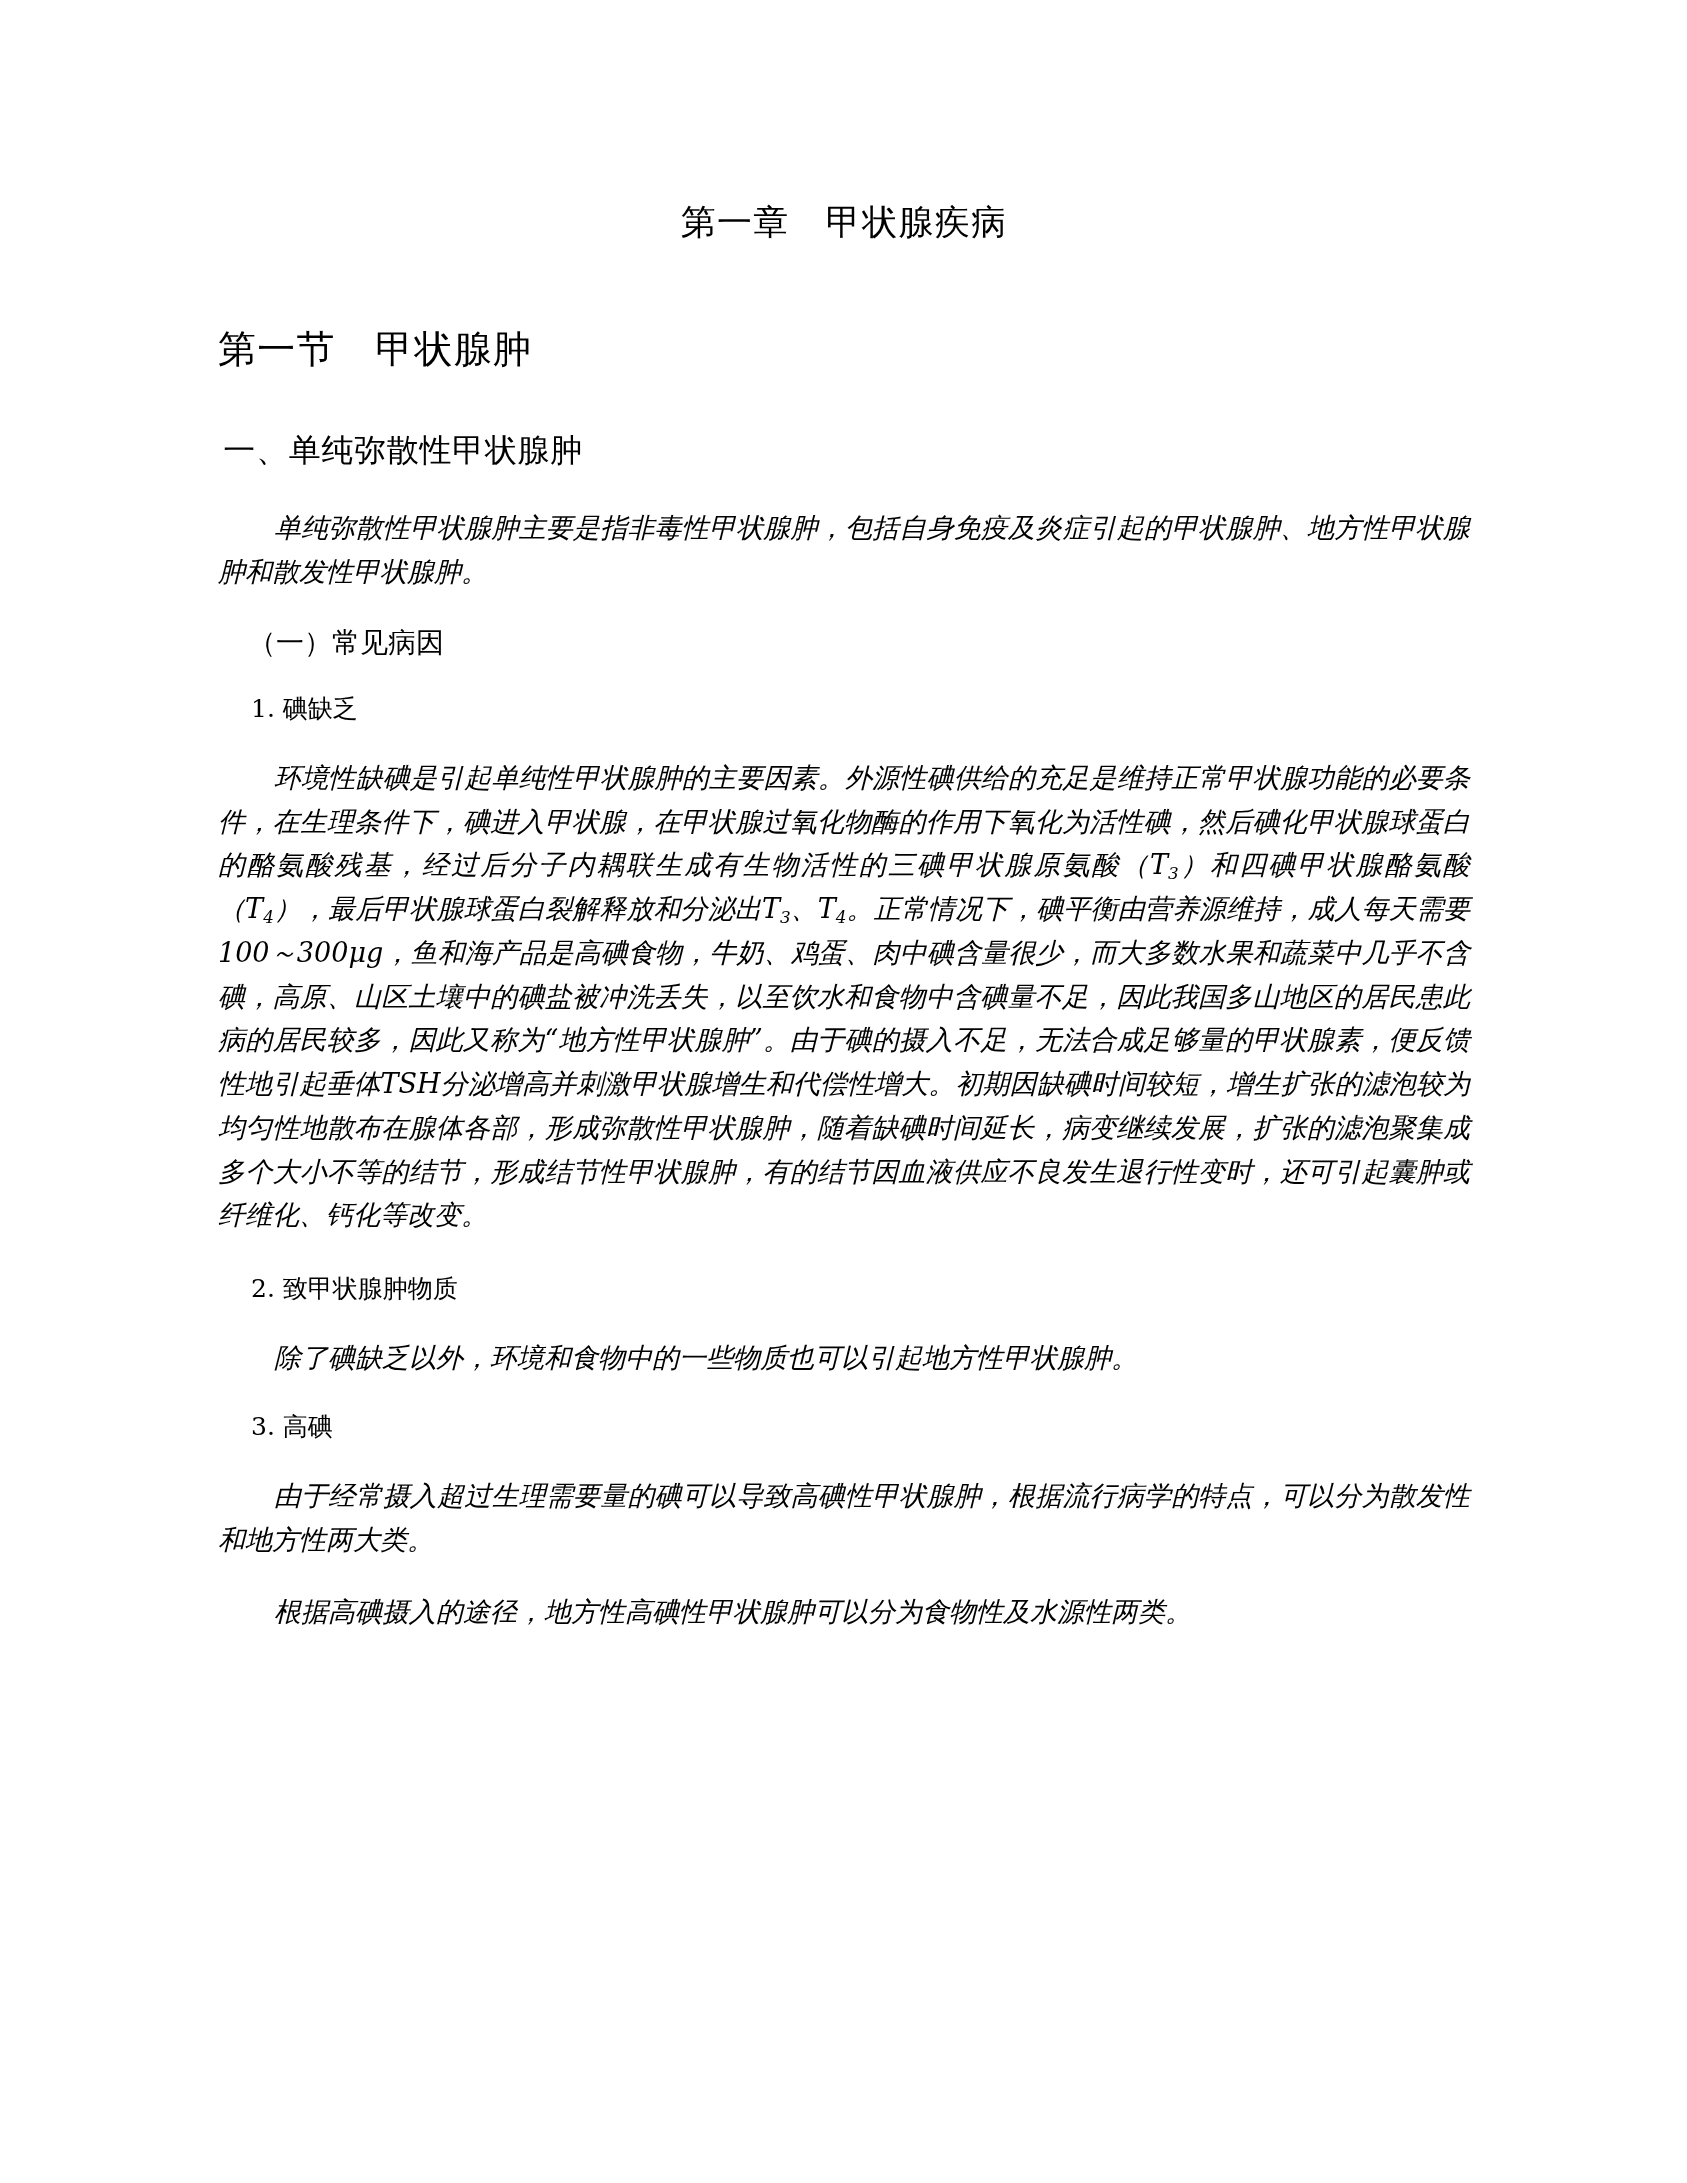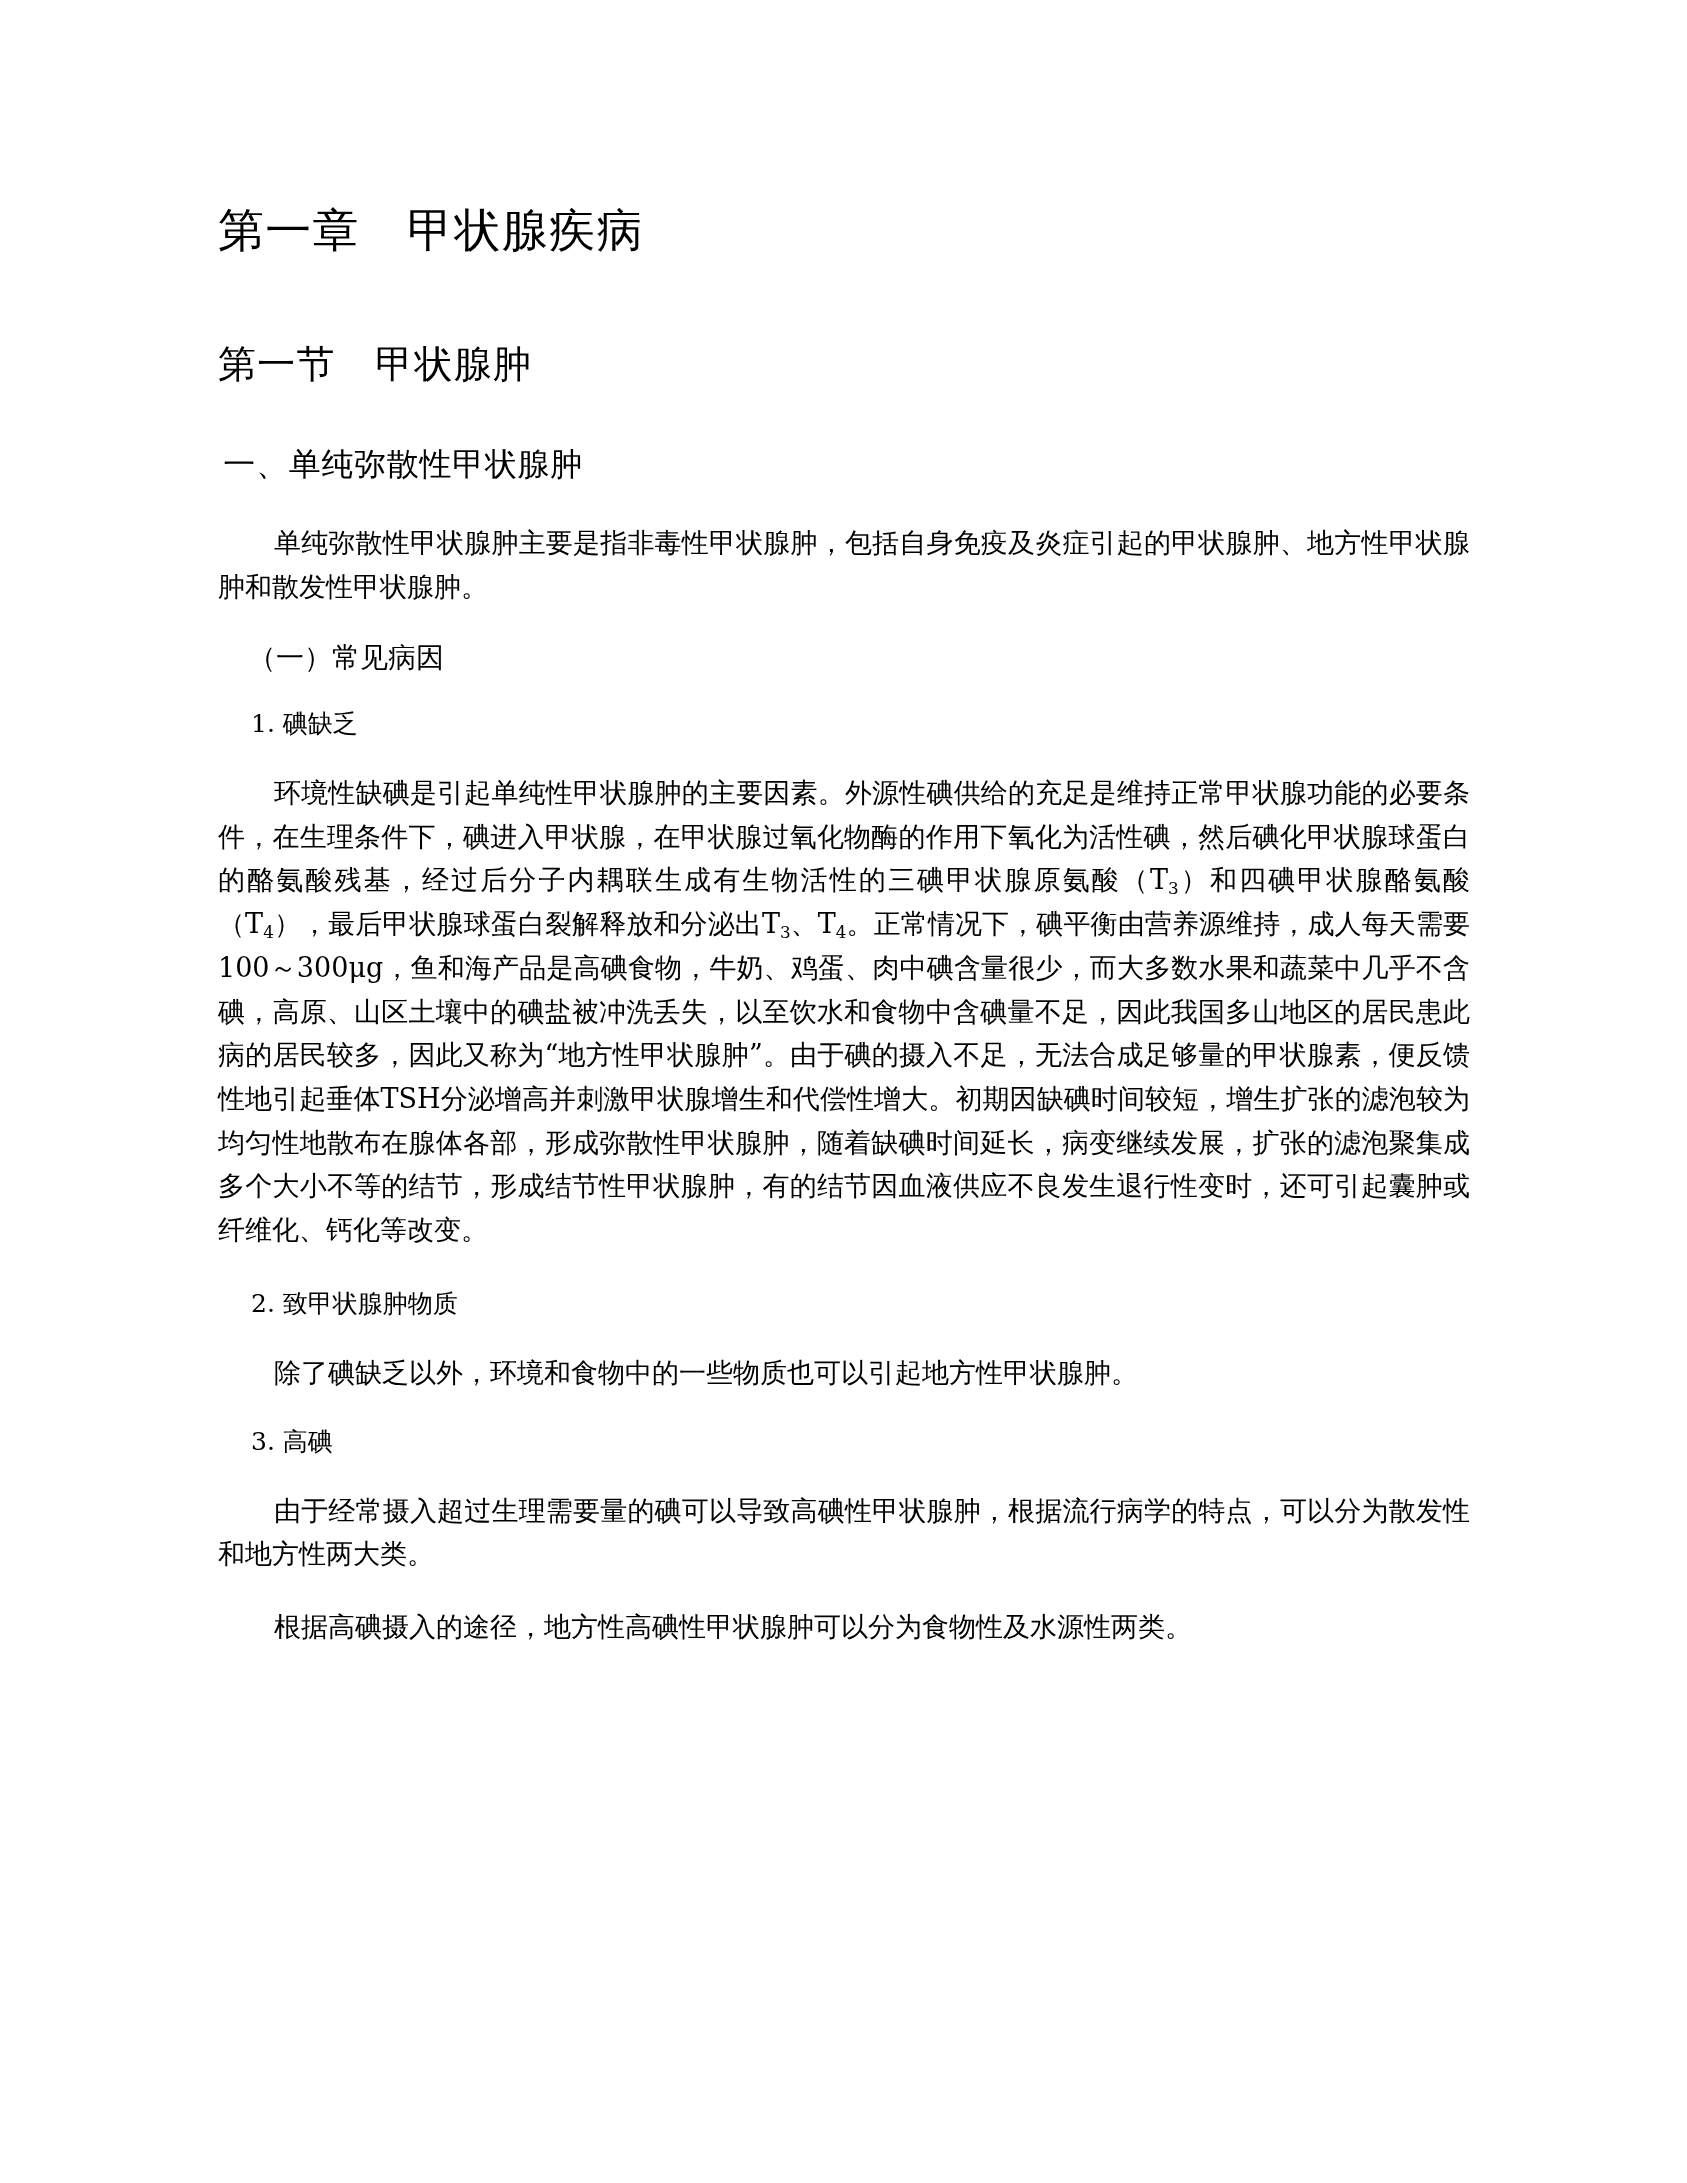--- a/index.html
+++ b/index.html
@@ -16,22 +16,22 @@
     width: 1688px;
     height: 2183px;
     background: #ffffff;
     box-sizing: border-box;
     padding: 199px 218px 0 218px;
     overflow: hidden;
   }
 
   
   .chapter-title {
-    text-align: left;
-    font-size: 46px;
+    text-align: center;
+    font-size: 35px;
     line-height: 1.35;
     font-weight: 400;
     letter-spacing: 1.3px;
     margin: 0 0 78px 0;
     font-family: "DejaVu Serif", "Liberation Serif", serif;
   }
   .section-title {
     font-size: 38px;
     line-height: 1.35;
     font-weight: 400;
@@ -67,20 +67,21 @@
 
   
   .body-text {
     font-size: 27px;
     line-height: 1.62;
     text-align: justify;
     text-justify: inter-ideograph;
     margin: 0 0 29px 0;
     text-indent: 56px;
     font-family: "DejaVu Serif", "Liberation Serif", serif;
+    font-style: italic;
   }
   .body-text.long {
     margin-bottom: 34px;
   }
   sub {
     font-size: 0.62em;
     vertical-align: -0.28em;
     line-height: 0;
   }
   .latin {

